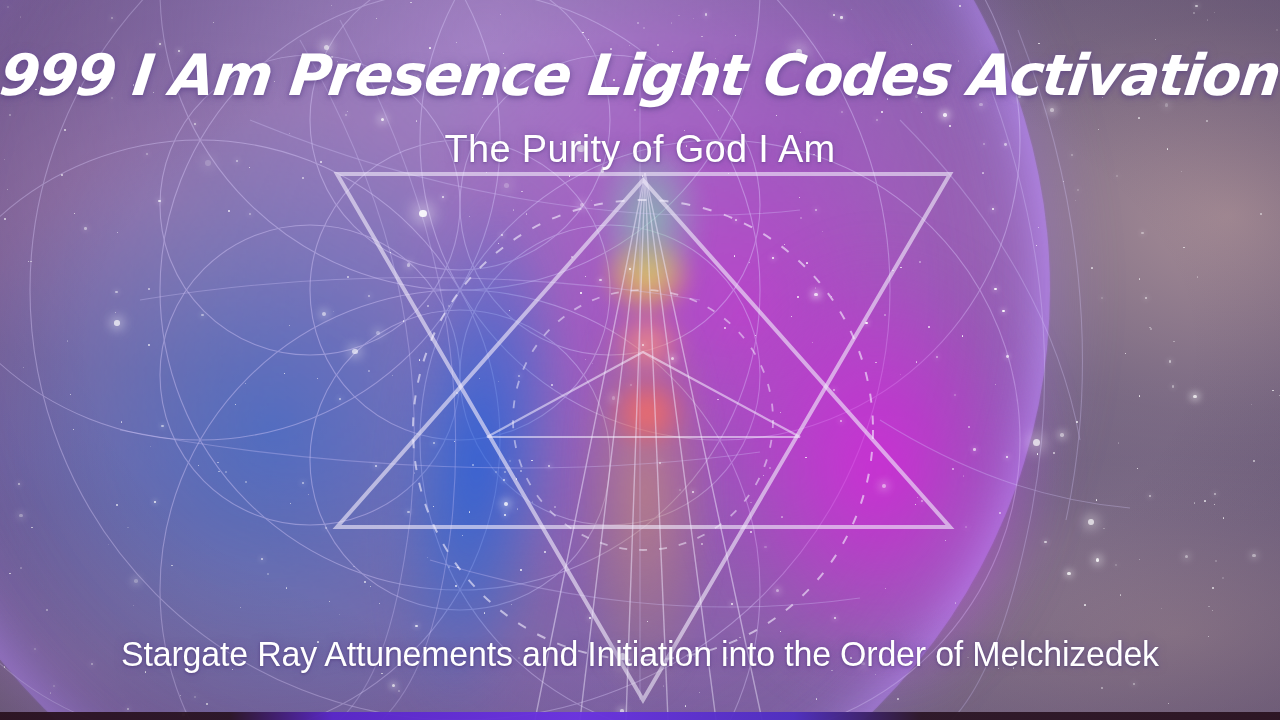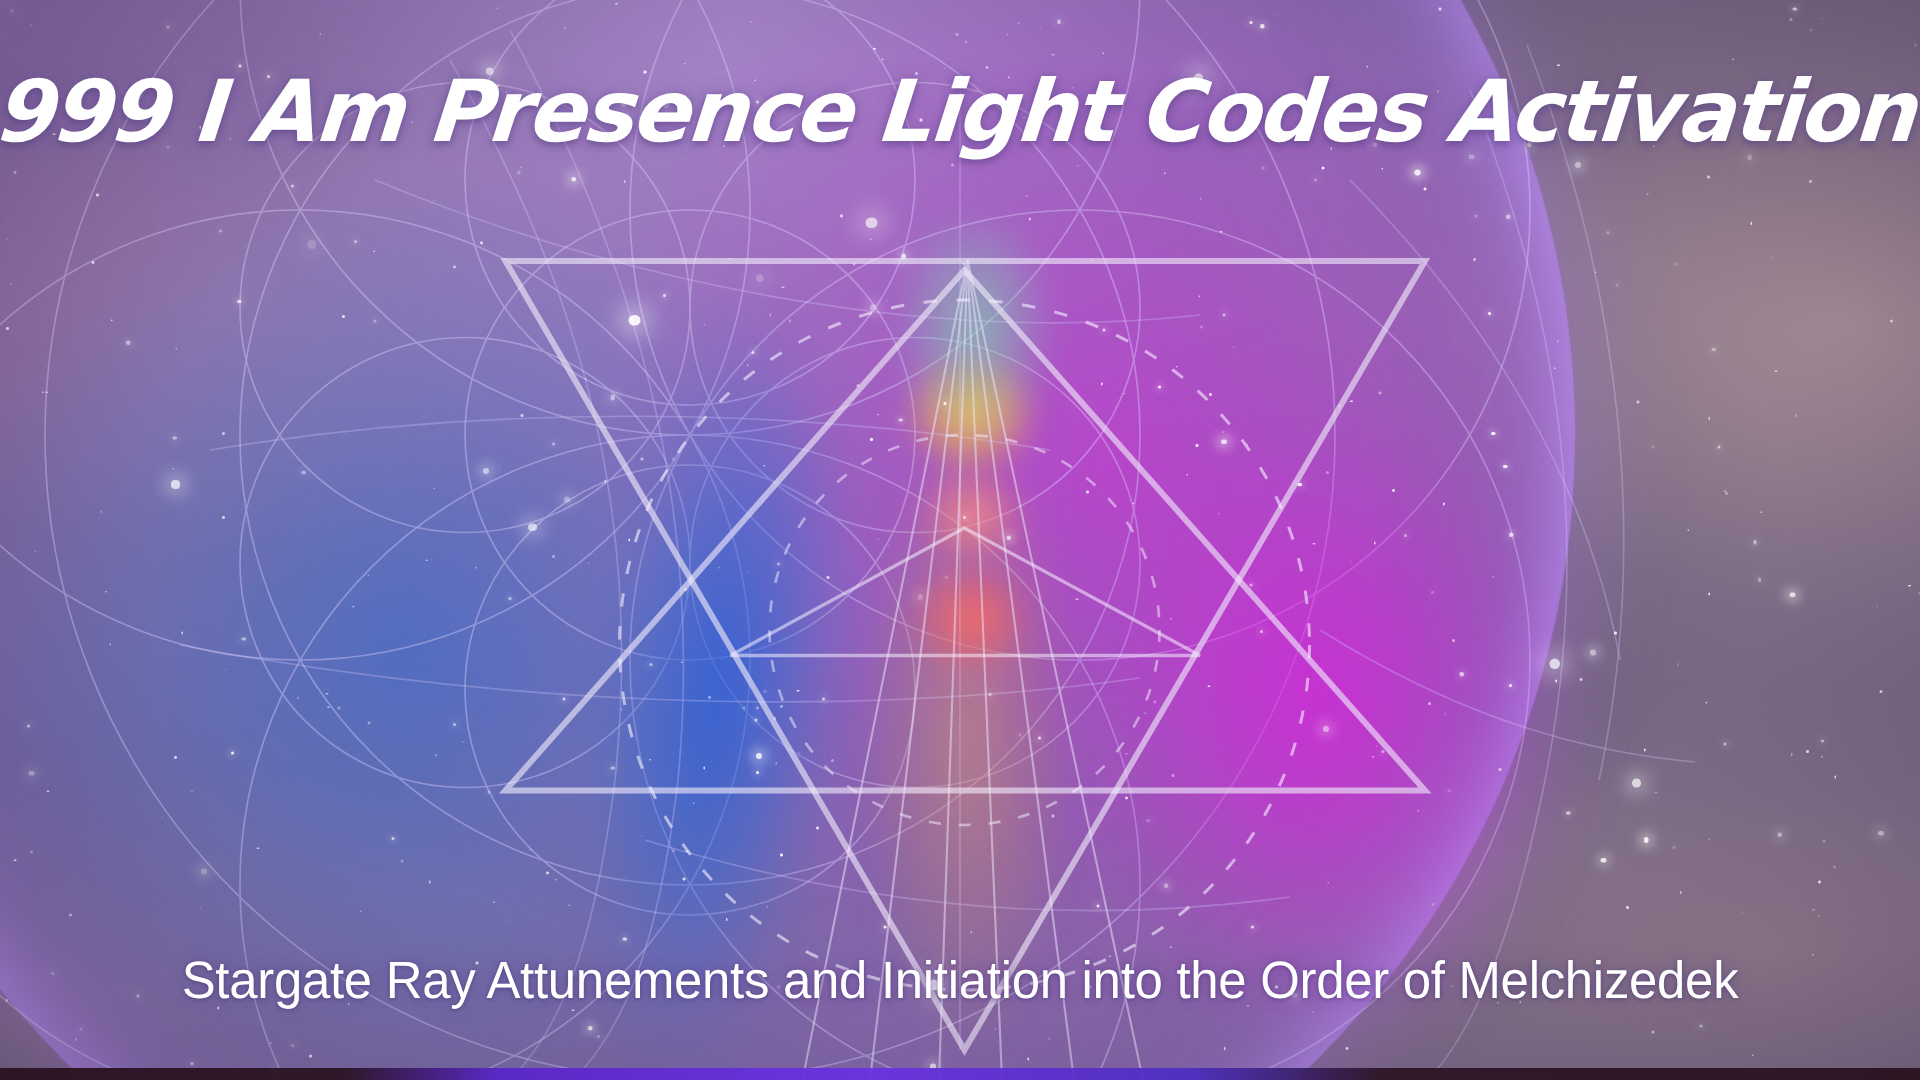--- a/index.html
+++ b/index.html
@@ -650,16 +650,17 @@
 
     <polygon class="tri-inner" points="643,352 800,437 487,437"></polygon>
 
     <circle class="dashcircle" cx="643" cy="430" r="230"></circle>
     <circle class="dashcircle-sm" cx="643" cy="420" r="130"></circle>
   </svg>
 
   <div id="vignette"></div>
 
   <div id="title">999 I Am Presence Light Codes Activation</div>
+  <div id="subtitle">The Purity of God I Am</div>
   <div id="footer">Stargate Ray Attunements and  Initiation into the Order of Melchizedek</div>
 
   <div id="bottom-strip"></div>
 </div>
 
 </body></html>

